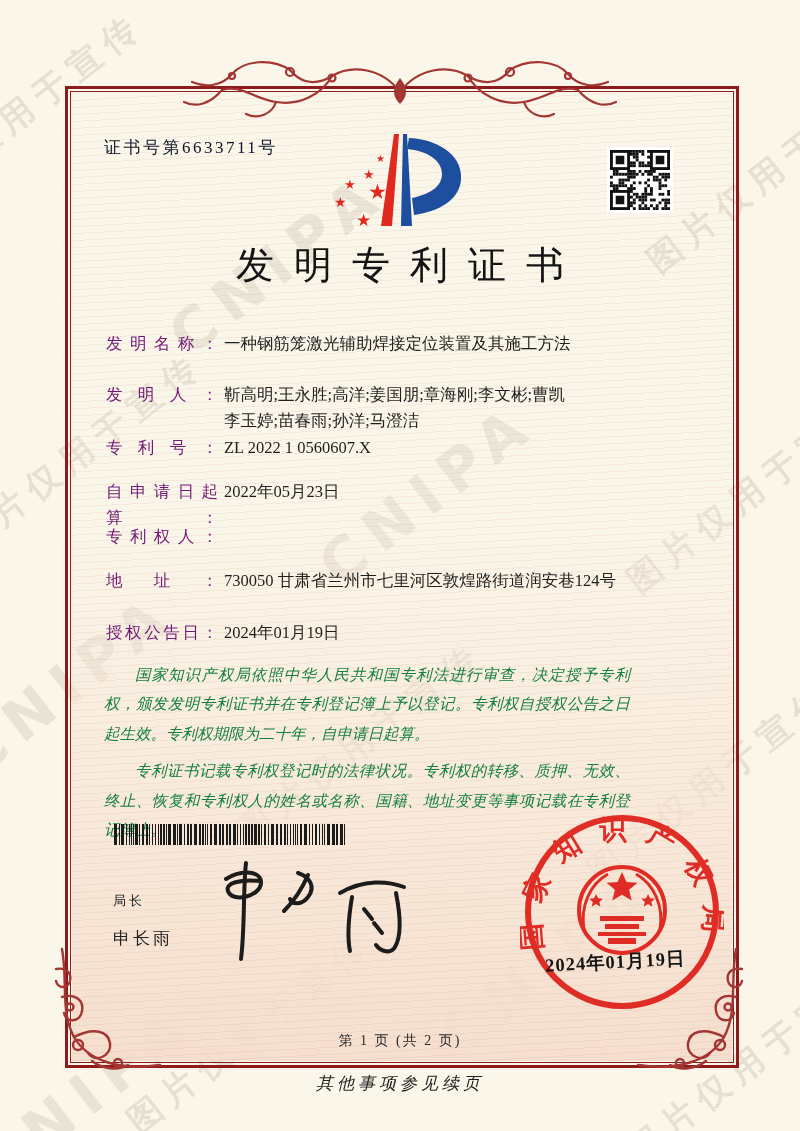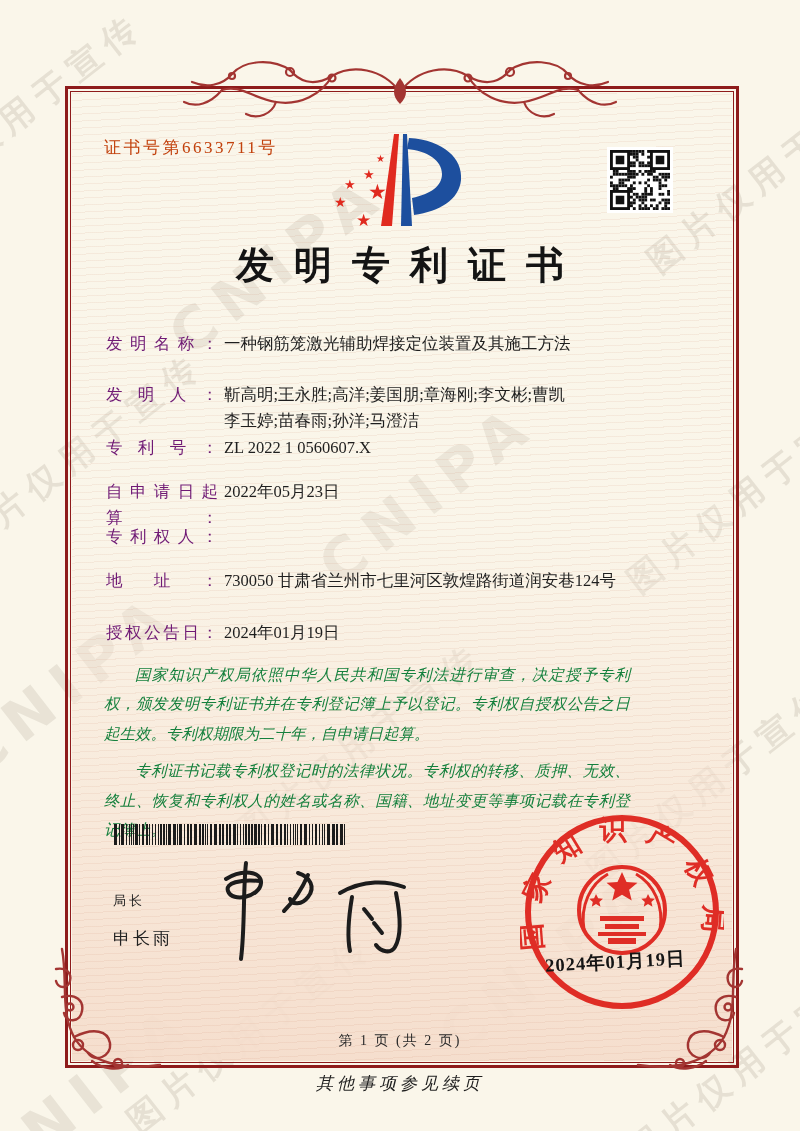--- a/index.html
+++ b/index.html
@@ -15,27 +15,27 @@
          border:3px solid #8e1b1b;}
   .frame-inner{position:absolute;inset:2px;border:1px solid #8e1b1b;}
   .guilloche{position:absolute;inset:4px;
      background:
        repeating-linear-gradient(177deg, rgba(198,122,92,0.10) 0 1px, rgba(0,0,0,0) 1px 7px),
        linear-gradient(180deg, rgba(250,246,234,0) 0%, rgba(250,243,230,0.2) 45%,
                        rgba(247,227,211,0.75) 78%, rgba(245,221,204,0.95) 100%);}
   .orn{position:absolute;pointer-events:none;}
   .orn svg{display:block;}
   
-  .cert-no{position:absolute;left:104px;top:136px;font-size:17px;letter-spacing:2.5px;color:#c2410c;}
+  .cert-no{position:absolute;left:104px;top:136px;font-size:17px;letter-spacing:2.5px;color:#0f172a;}
   .logo{position:absolute;left:330px;top:132px;width:150px;height:96px;}
   .logo .star{position:absolute;color:#e02a1f;line-height:1;}
   .qr{position:absolute;left:607px;top:147px;width:66px;height:66px;background:#fff;
       display:flex;align-items:center;justify-content:center;}
   .title{position:absolute;left:0;top:240px;width:100%;text-align:center;
-         font-size:38px;font-weight:bold;color:#141414;letter-spacing:20px;text-indent:20px;}
+         font-size:38px;font-weight:normal;color:#141414;letter-spacing:20px;text-indent:20px;}
   
   .row{position:absolute;left:106px;width:560px;display:flex;font-size:16.5px;line-height:26px;}
   .lab{flex:0 0 112px;text-align:justify;text-align-last:justify;color:#701a75;}
   .val{flex:1;color:#1e1e1e;padding-left:6px;}
   .row2{position:absolute;left:400px;display:flex;font-size:16.5px;line-height:26px;}
   .row2 .lab{flex:0 0 112px;}
   
   .legal{position:absolute;left:104px;top:660px;width:526px;font-size:15.5px;
          line-height:1.9;font-style:italic;color:#15803d;}
   .legal p{margin:0 0 8px 0;text-indent:2em;text-align:justify;}

